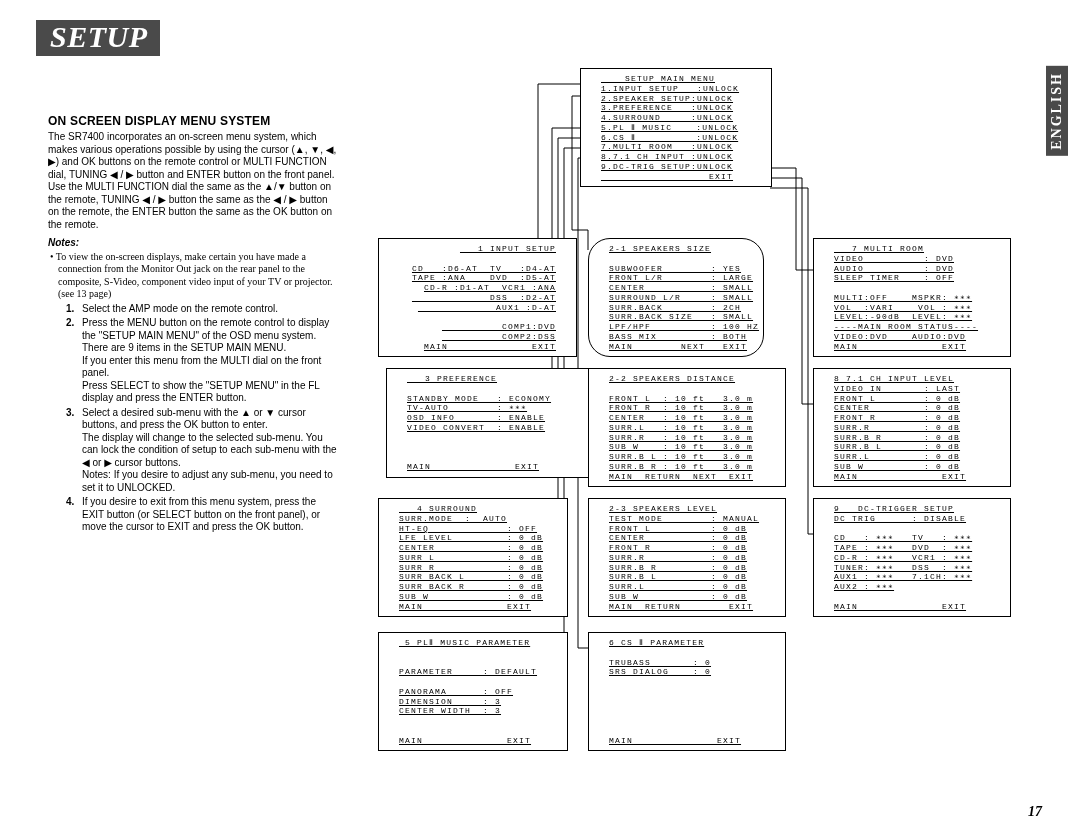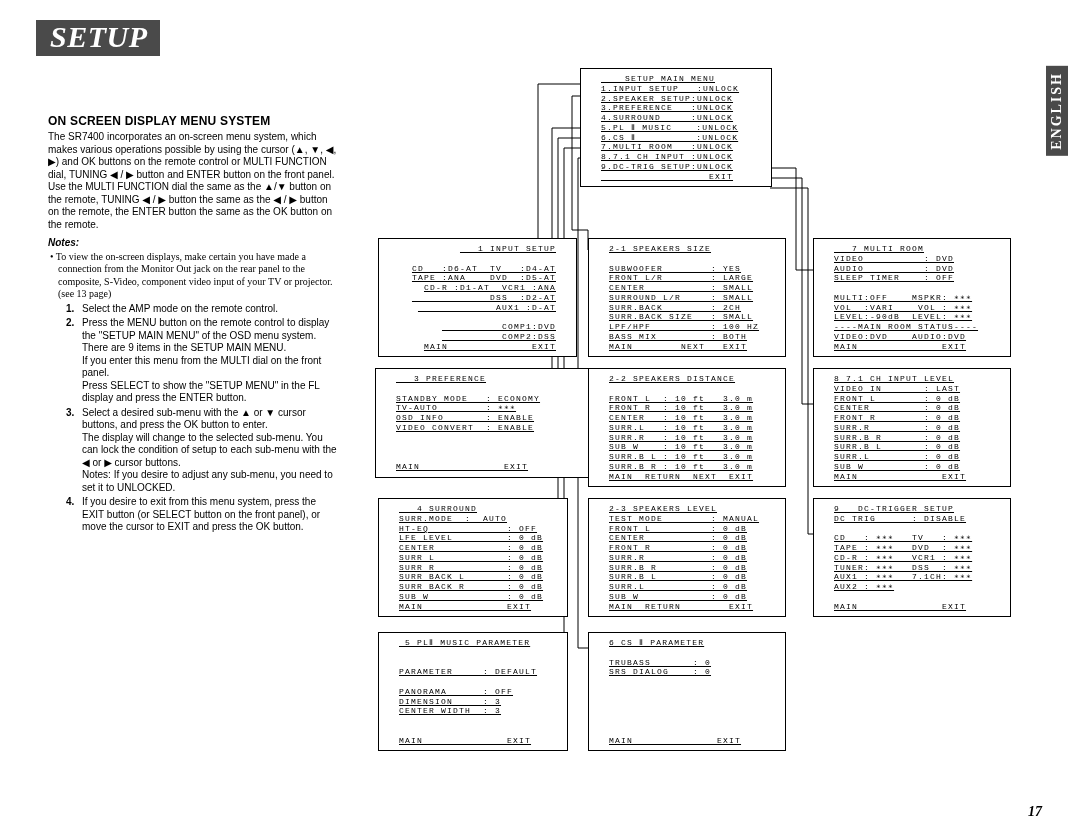--- a/index.html
+++ b/index.html
@@ -94,21 +94,21 @@
 
 CD   :D6-AT  TV   :D4-AT
 TAPE :ANA    DVD  :D5-AT
 CD-R :D1-AT  VCR1 :ANA
              DSS  :D2-AT
              AUX1 :D-AT
 
           COMP1:DVD
           COMP2:DSS
 MAIN              EXIT</div>
-    <div class="box" style="left:17px; top:308px; width:228px;">   3 PREFERENCE
+    <div class="box" style="left:28px; top:308px; width:228px;">   3 PREFERENCE
 
 STANDBY MODE   : ECONOMY
 TV-AUTO        : ∗∗∗
 OSD INFO       : ENABLE
 VIDEO CONVERT  : ENABLE
 
 
 
 MAIN              EXIT</div>
     <div class="box" style="left:20px; top:438px; width:190px;">   4 SURROUND
@@ -127,21 +127,21 @@
 
 PARAMETER     : DEFAULT
 
 PANORAMA      : OFF
 DIMENSION     : 3
 CENTER WIDTH  : 3
 
 
 MAIN              EXIT</div>
 
-    <div class="box" style="left:230px; top:178px; width:198px;">2-1 SPEAKERS SIZE
+    <div class="box" style="left:230px; top:178px; width:176px;border-radius:22px;">2-1 SPEAKERS SIZE
 
 SUBWOOFER        : YES
 FRONT L/R        : LARGE
 CENTER           : SMALL
 SURROUND L/R     : SMALL
 SURR.BACK        : 2CH
 SURR.BACK SIZE   : SMALL
 LPF/HPF          : 100 HZ
 BASS MIX         : BOTH
 MAIN        NEXT   EXIT</div>

